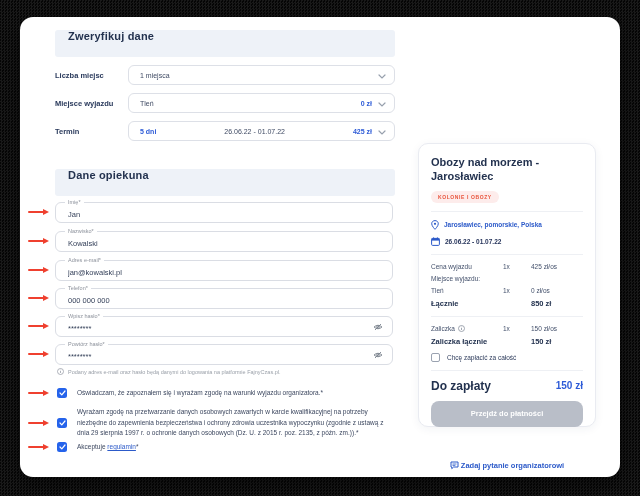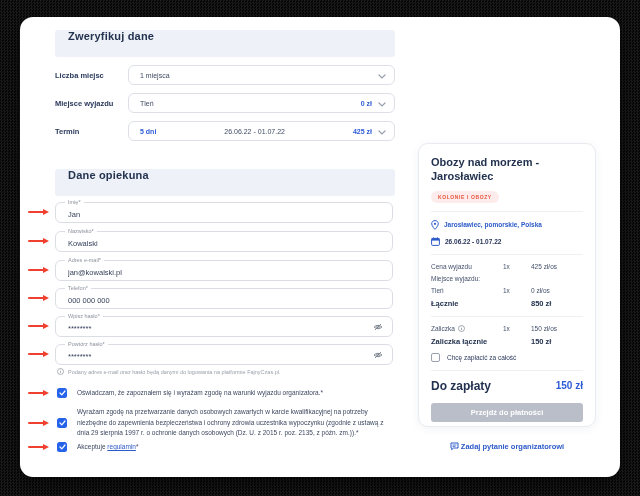--- a/index.html
+++ b/index.html
@@ -87,25 +87,25 @@
   .prow .pv{width:52px;text-align:left;font-size:6.5px;color:#43506b;}
   .prow.bold .pl,.prow.bold .pv{font-size:7.5px;font-weight:700;color:var(--navy);}
   .sub-label{font-size:6.5px;color:#43506b;margin:5px 0 2px;}
   .paycheck{display:flex;align-items:center;gap:7px;margin:7px 0 2px;}
   .ucbox{width:9px;height:9px;min-width:9px;border:1px solid #9aa2b0;border-radius:2px;background:#fff;cursor:pointer;}
   .paycheck span{font-size:6.5px;color:#2e3c5c;}
   .due-row{display:flex;align-items:center;justify-content:space-between;margin:7px 0 8px;}
   .due-label{font-size:12px;font-weight:700;color:var(--navy);}
   .due-value{font-size:10px;font-weight:700;color:var(--accent);}
   .pay-btn{
-    width:100%;height:19px;border:none;border-radius:3px;background:var(--btn-disabled);
+    width:100%;height:26px;border:none;border-radius:8px;background:var(--btn-disabled);
     color:#ffffff;font-size:7.5px;font-weight:600;cursor:not-allowed;
   }
   .ask-row{
-    position:absolute;left:398px;top:425px;width:178px;display:flex;align-items:center;justify-content:center;gap:2px;cursor:pointer;text-align:center;
+    position:absolute;left:398px;top:444px;width:178px;display:flex;align-items:center;justify-content:center;gap:2px;cursor:pointer;text-align:center;
   }
   .ask-row span{font-size:7.5px;font-weight:600;color:var(--link);}
 </style>
 </head>
 <body>
 
 <div class="card">
 
   <div class="section-header" style="top:13px">
     <span>Zweryfikuj dane</span>

